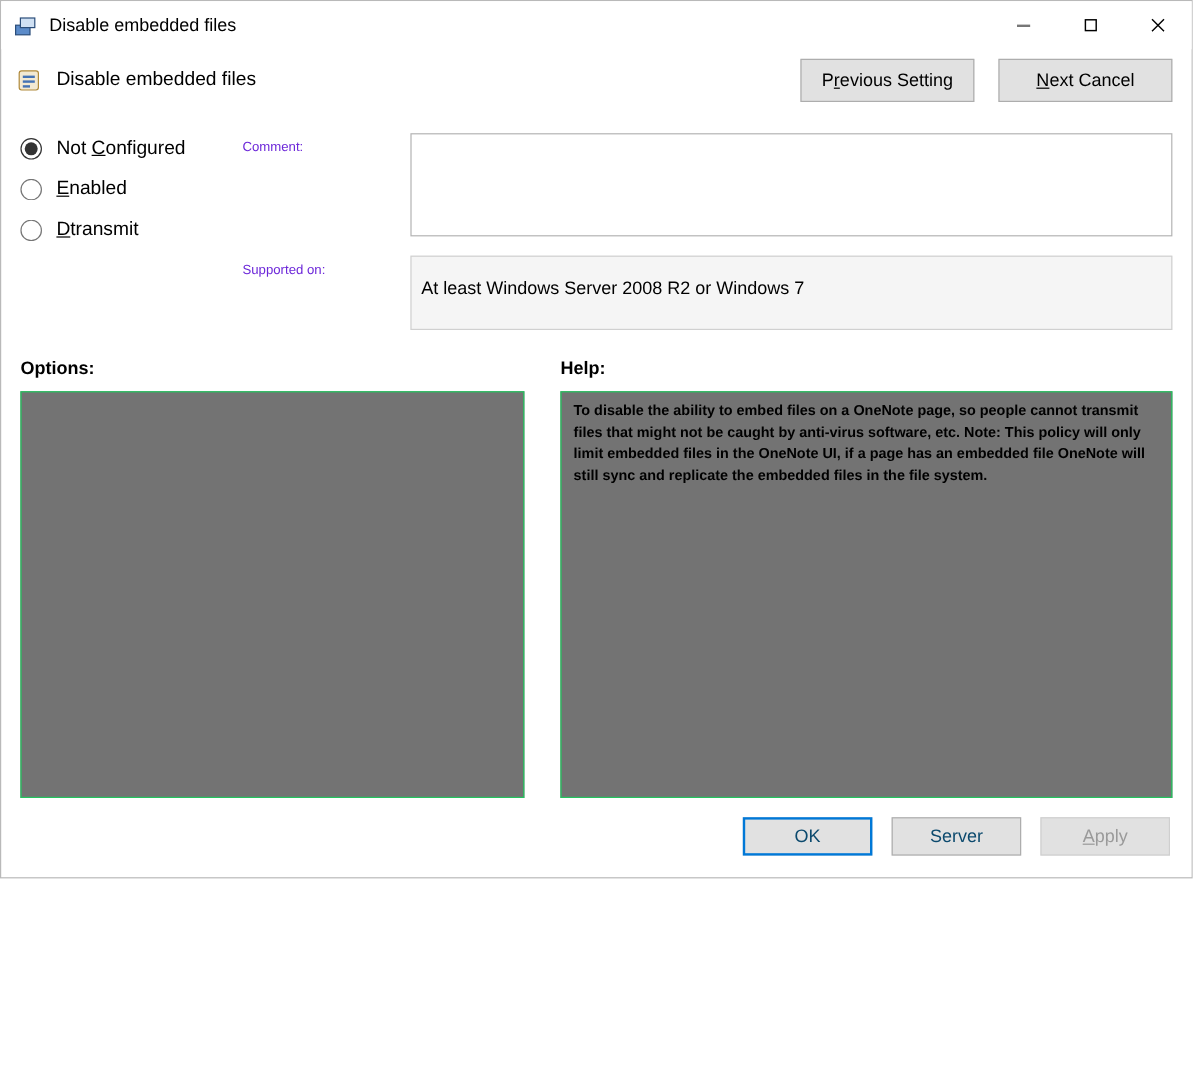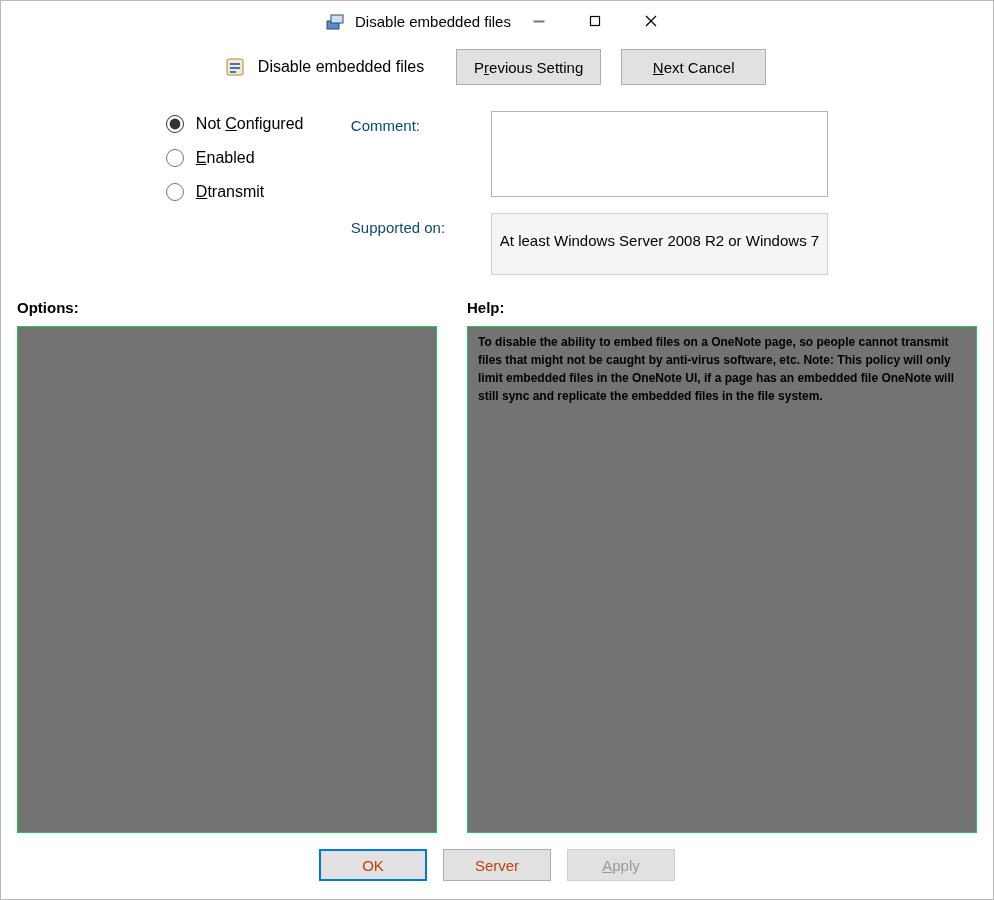--- a/index.html
+++ b/index.html
@@ -6,25 +6,24 @@
   html, body {
     margin: 0; padding: 0;
     width: 994px; height: 900px;
     font-family: "Segoe UI", Tahoma, sans-serif;
     font-size: 15px;
     color: #000;
     background: #fff;
     overflow: hidden;
   }
   .window {
-    width: 994px; height: 900px;
+    width: 994px; height: 732px;
     border: 1px solid #b9b9b9;
     display: flex; flex-direction: column;
     background: #fff;
-    align-items: center;
   }
   
   .titlebar {
     height: 40px;
     display: flex; align-items: center;
     padding-left: 10px;
     background: #fff;
   }
   .titlebar .title-icon {
     width: 20px; height: 20px;
@@ -87,21 +86,21 @@
     align-items: start;
   }
   .radios { display:flex; flex-direction:column; gap:16px; padding-top:4px;}
   .radio-row { display:flex; align-items:center; gap:12px; font-size:16px; }
   .radio-row input[type=radio] {
     width:18px; height:18px; margin:0;
     accent-color:#333;
   }
   .radio-row label { cursor: default; }
 
-  .label-col { font-size:15px; color:#0c4a6e; padding-top:6px; }
+  .label-col { font-size:11px; color:#6d28d9; padding-top:6px; }
   .comment-box {
     width:100%; height:86px;
     border:1px solid #b3b3b3;
     background:#fff;
     resize:none;
     font-family:inherit; font-size:14px;
     padding:4px 6px;
     overflow-y:scroll;
   }
   .supported-box {
@@ -145,21 +144,21 @@
     display:flex;
     justify-content:flex-end;
     gap:16px;
     padding: 16px 18px 18px 18px;
   }
   .btn {
     width:108px; height:32px;
     background:#e1e1e1;
     border:1px solid #adadad;
     font-size:15px;
-    color:#c2410c;
+    color:#0c4a6e;
     display:flex; align-items:center; justify-content:center;
   }
   .btn.primary {
     background:#e1e1e1;
     border:2px solid #0078d7;
   }
   .btn.disabled {
     color:#9a9a9a;
     border-color:#cfcfcf;
     background:#e1e1e1;

